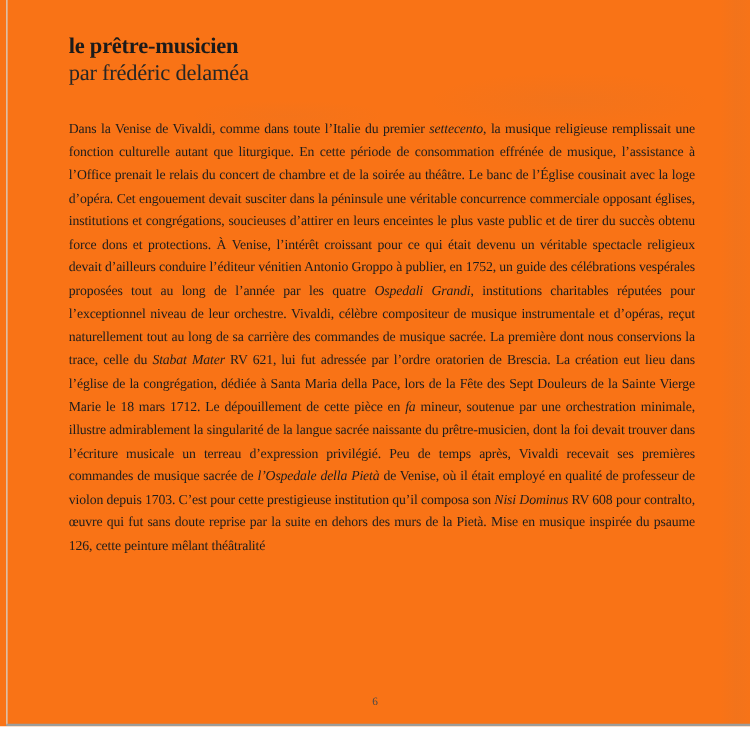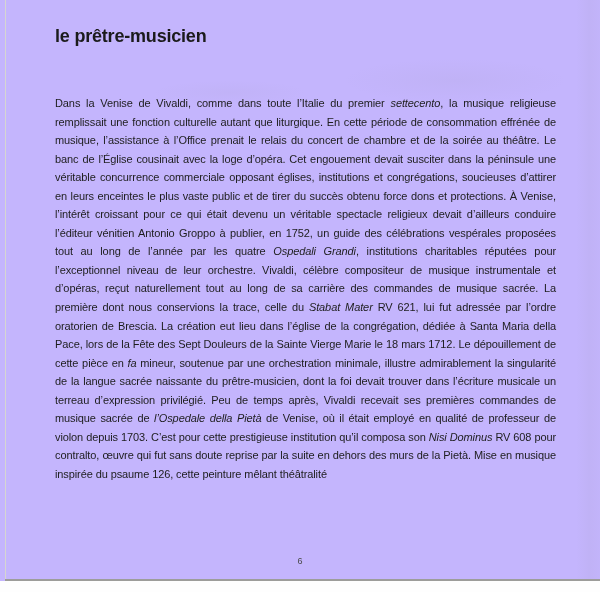--- a/index.html
+++ b/index.html
@@ -4,23 +4,23 @@
 <style>
   html, body {
     margin: 0;
     padding: 0;
     background: #ffffff;
   }
   .scan-page {
     position: relative;
     width: 600px;
     height: 592px;
-    background: #c4b5fd;
+    background: #f97316;
     overflow: hidden;
-    font-family: Liberation Sans, sans-serif;
+    font-family: Liberation Serif, serif;
   }
   
   .edge-left {
     position: absolute;
     left: 5px;
     top: 0;
     width: 1px;
     height: 580px;
     background: #d6d6d1;
   }
@@ -115,20 +115,21 @@
 
 <div class="scan-page">
 
   <div class="edge-left"></div>
   <div class="edge-right-shade"></div>
   <div class="smudge-1"></div>
   <div class="smudge-2"></div>
 
   <div class="title-block">
     <div class="page-title">le prêtre-musicien</div>
+    <div class="page-subtitle">par frédéric delaméa</div>
   </div>
 
   <div class="body-paragraph"><span>Dans la Venise de Vivaldi, comme dans toute l’Italie du premier </span><span class="it">settecento</span><span>, la musique religieuse remplissait une fonction culturelle autant que liturgique. En cette période de consommation effrénée de musique, l’assistance à l’Office prenait le relais du concert de chambre et de la soirée au théâtre. Le banc de l’Église cousinait avec la loge d’opéra. Cet engouement devait susciter dans la péninsule une véritable concurrence commerciale opposant églises, institutions et congrégations, soucieuses d’attirer en leurs enceintes le plus vaste public et de tirer du succès obtenu force dons et protections. À Venise, l’intérêt croissant pour ce qui était devenu un véritable spectacle religieux devait d’ailleurs conduire l’éditeur vénitien Antonio Groppo à publier, en 1752, un guide des célébrations vespérales proposées tout au long de l’année par les quatre </span><span class="it">Ospedali Grandi</span><span>, institutions charitables réputées pour l’exceptionnel niveau de leur orchestre. Vivaldi, célèbre compositeur de musique instrumentale et d’opéras, reçut naturellement tout au long de sa carrière des commandes de musique sacrée. La première dont nous conservions la trace, celle du </span><span class="it">Stabat Mater</span><span> RV 621, lui fut adressée par l’ordre oratorien de Brescia. La création eut lieu dans l’église de la congrégation, dédiée à Santa Maria della Pace, lors de la Fête des Sept Douleurs de la Sainte Vierge Marie le 18 mars 1712. Le dépouillement de cette pièce en </span><span class="it">fa</span><span> mineur, soutenue par une orchestration minimale, illustre admirablement la singularité de la langue sacrée naissante du prêtre-musicien, dont la foi devait trouver dans l’écriture musicale un terreau d’expression privilégié. Peu de temps après, Vivaldi recevait ses premières commandes de musique sacrée de </span><span class="it">l’Ospedale della Pietà</span><span> de Venise, où il était employé en qualité de professeur de violon depuis 1703. C’est pour cette prestigieuse institution qu’il composa son </span><span class="it">Nisi Dominus</span><span> RV 608 pour contralto, œuvre qui fut sans doute reprise par la suite en dehors des murs de la Pietà. Mise en musique inspirée du psaume 126, cette peinture mêlant théâtralité</span></div>
 
   <div class="page-number">6</div>
 
   <div class="edge-bottom"></div>
   <div class="below-edge"></div>
 
 </div>

